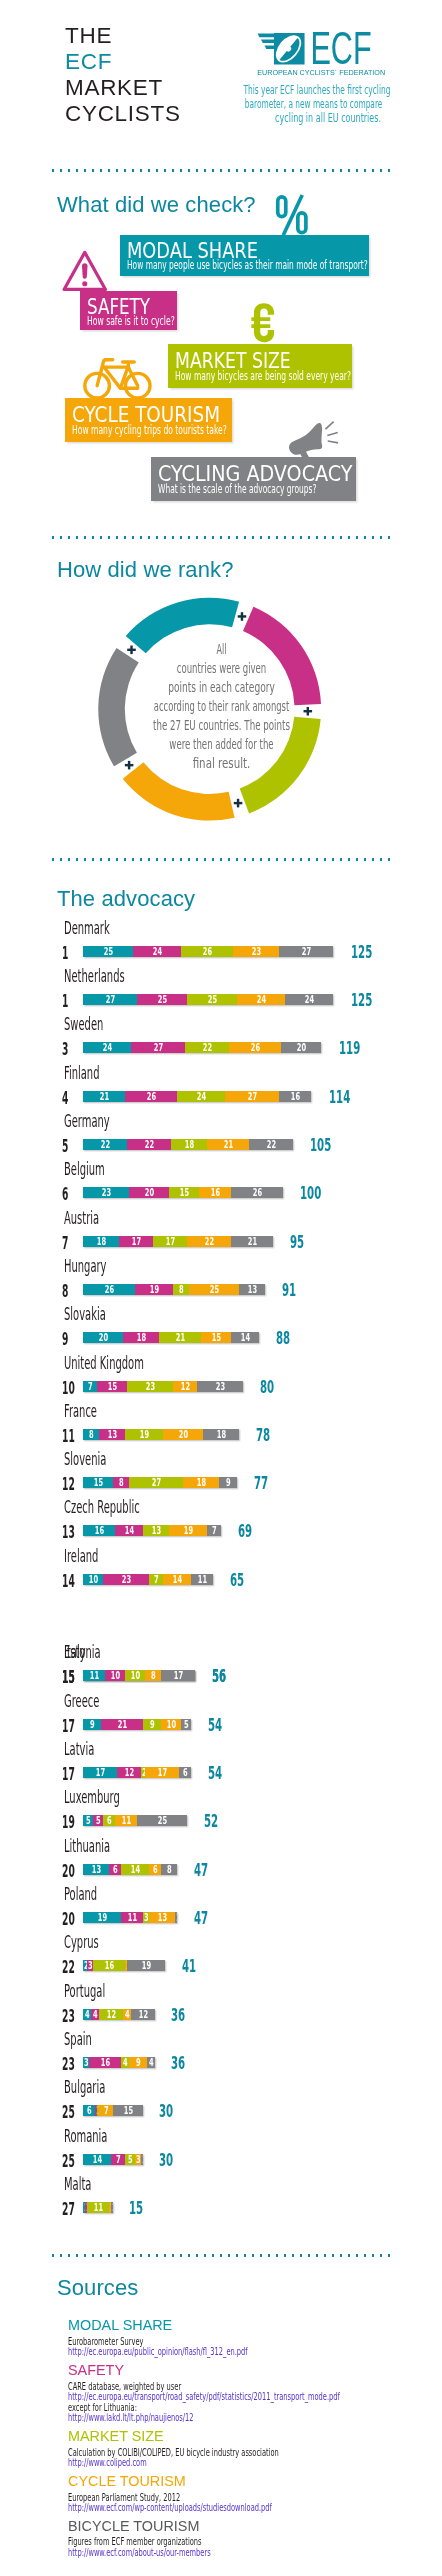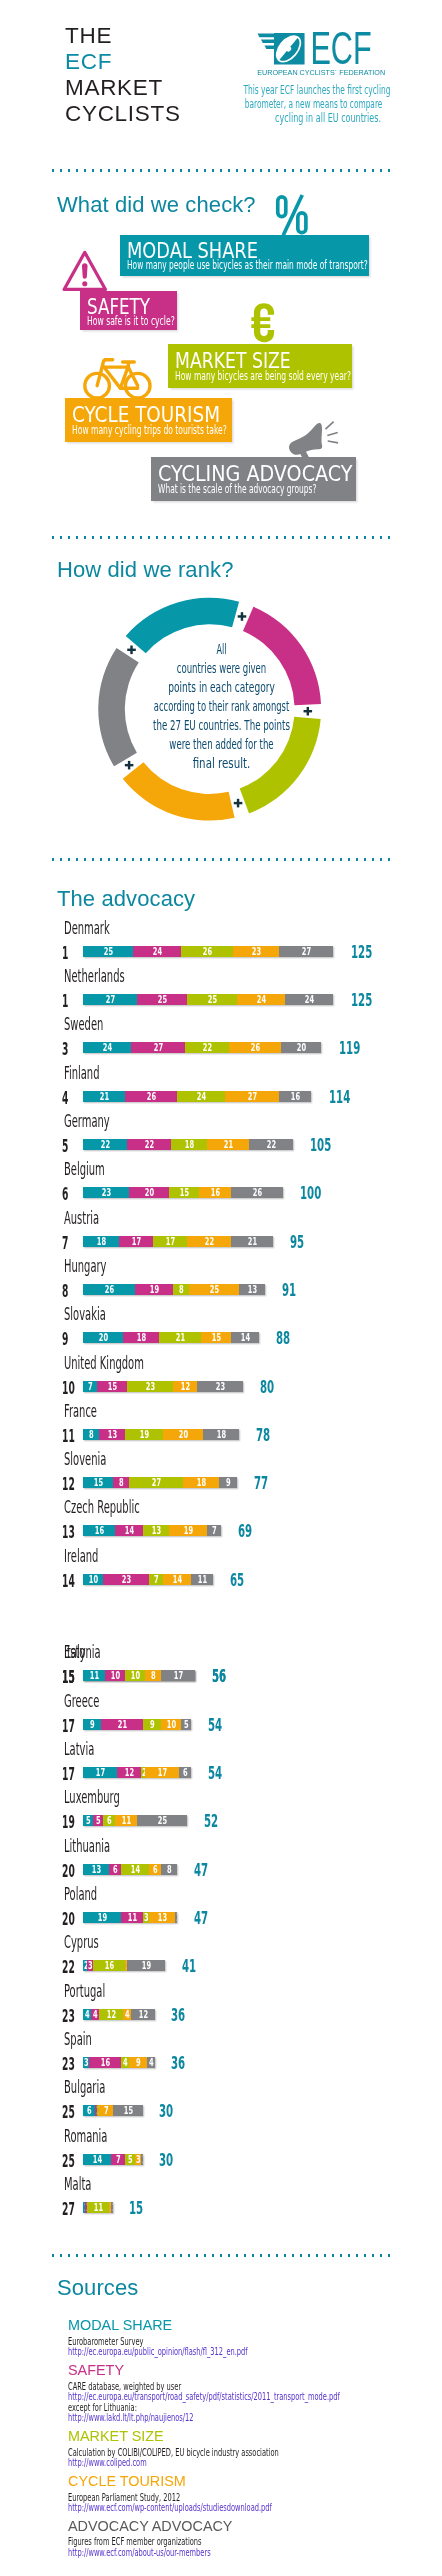--- a/index.html
+++ b/index.html
@@ -23,21 +23,21 @@
         background-size:8px 3px;background-repeat:repeat-x;}
   
   .sechead{position:absolute;color:#0c87a0;font-family:"Liberation Sans",sans-serif;
            font-weight:400;font-size:22px;letter-spacing:0.1px;left:57px;line-height:22px;}
   
   .card{position:absolute;box-sizing:border-box;color:#fff;
         box-shadow:1.8px 1.8px 2.2px rgba(0,0,0,0.16);}
   .card .ct{position:absolute;left:7px;font-size:20.5px;line-height:20.5px;}
   .card .cs{position:absolute;left:7px;font-size:11.8px;line-height:11.8px;}
   
-  #ranktext{position:absolute;left:0;top:639px;width:443px;color:#0c4a6e;
+  #ranktext{position:absolute;left:0;top:639px;width:443px;color:#737373;
             font-size:14.8px;line-height:19px;text-align:center;}
   #ranktext div{white-space:nowrap;transform-origin:50% 50%;}
   
   .row{position:absolute;left:0;width:443px;height:38px;}
   .cname{position:absolute;left:64px;top:0px;font-size:17.7px;line-height:17.7px;color:#231f20;}
   .crank{position:absolute;left:62px;top:25px;font-size:17px;line-height:17.3px;font-weight:bold;color:#231f20;}
   .bar{position:absolute;left:83px;top:26px;height:10.6px;white-space:nowrap;font-size:0;
        box-shadow:1px 1px 1.5px rgba(0,0,0,0.25);}
   .seg{display:inline-block;height:10.6px;vertical-align:top;color:#fff;font-size:10.3px;
        font-weight:bold;text-align:center;line-height:11px;overflow:hidden;}
@@ -523,16 +523,16 @@
 <div class="srcline cond" style="top:2381px;transform:scaleX(0.7200)">CARE database, weighted by user</div>
 <div class="srcline lk cond" style="top:2391px;transform:scaleX(0.7200)">http://ec.europa.eu/transport/road_safety/pdf/statistics/2011_transport_mode.pdf</div>
 <div class="srcline cond" style="top:2402px;transform:scaleX(0.7200)">except for Lithuania:</div>
 <div class="srcline lk cond" style="top:2412px;transform:scaleX(0.7200)">http://www.lakd.lt/lt.php/naujienos/12</div>
 <div class="srctitle" style="top:2429px;color:#afc200">MARKET SIZE</div>
 <div class="srcline cond" style="top:2447px;transform:scaleX(0.7200)">Calculation by COLIBI/COLIPED, EU bicycle industry association</div>
 <div class="srcline lk cond" style="top:2457px;transform:scaleX(0.7200)">http://www.coliped.com</div>
 <div class="srctitle" style="top:2474px;color:#f5a608">CYCLE TOURISM</div>
 <div class="srcline cond" style="top:2492px;transform:scaleX(0.7200)">European Parliament Study, 2012</div>
 <div class="srcline lk cond" style="top:2502px;transform:scaleX(0.7200)">http://www.ecf.com/wp-content/uploads/studiesdownload.pdf</div>
-<div class="srctitle" style="top:2519px;color:#58595b">ADVOCACY ADVOCACY</div>
+<div class="srctitle" style="top:2519px;color:#58595b">BICYCLE TOURISM</div>
 <div class="srcline cond" style="top:2536px;transform:scaleX(0.7200)">Figures from ECF member organizations</div>
 <div class="srcline lk cond" style="top:2547px;transform:scaleX(0.7200)">http://www.ecf.com/about-us/our-members</div>
 
 
 </body></html>

